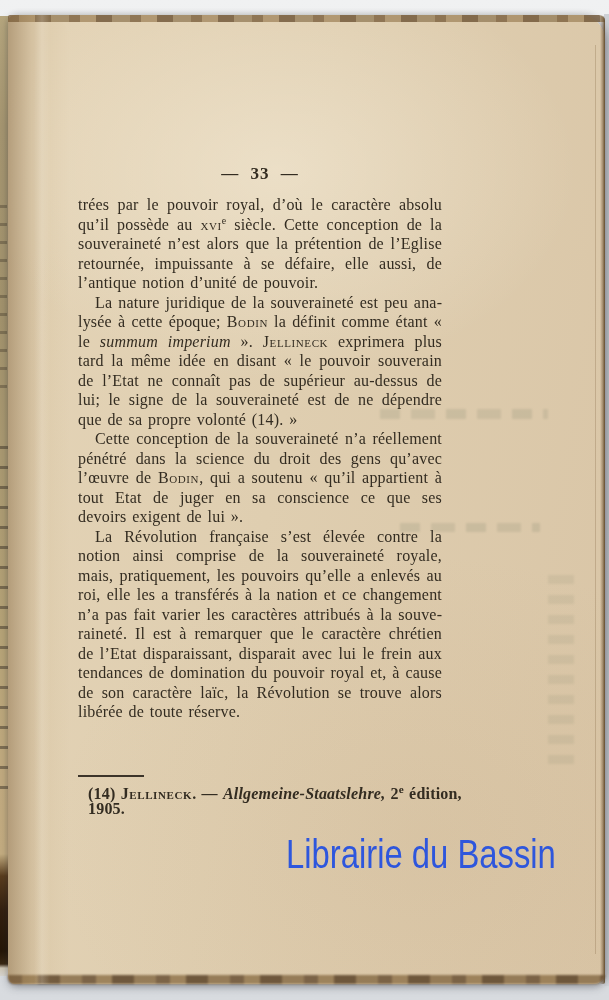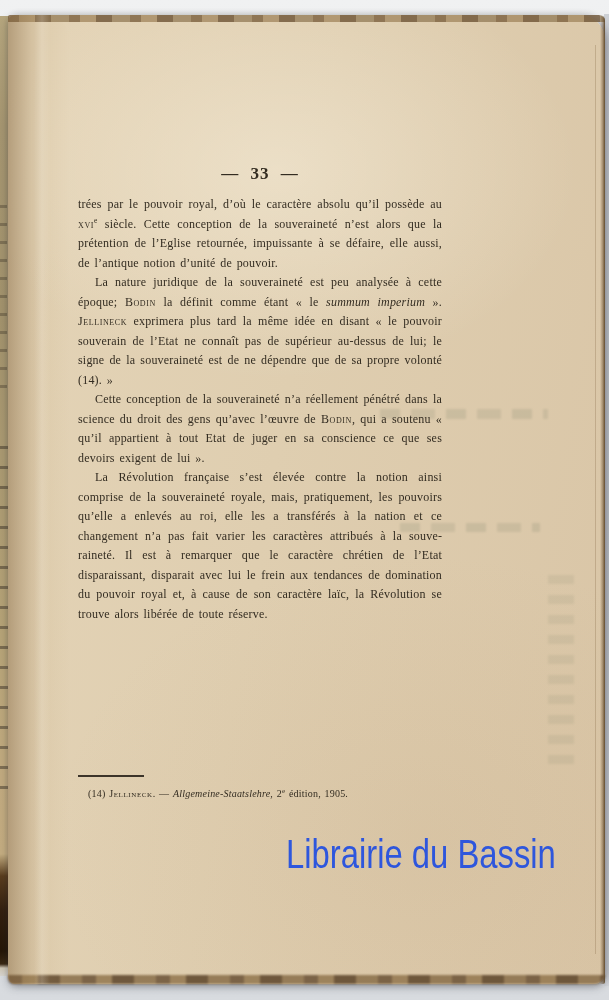--- a/index.html
+++ b/index.html
@@ -64,30 +64,30 @@
     background:repeating-linear-gradient(90deg,rgba(92,104,82,.9) 0 20px,transparent 20px 31px,rgba(92,104,82,.8) 31px 55px,transparent 55px 66px);}
   .ghost-a{left:372px;top:394px;width:168px;height:10px;}
   .ghost-b{left:392px;top:508px;width:140px;height:9px;}
   .ghost-c{left:540px;top:560px;width:26px;height:190px;opacity:.10;
     background:repeating-linear-gradient(180deg,rgba(92,104,82,.9) 0 9px,transparent 9px 20px);}
 
   
   .content{position:absolute;left:70px;top:148px;width:364px;}
   .page-number{text-align:center;font-weight:bold;font-size:17px;line-height:21px;
     letter-spacing:1px;margin:0 0 11px 0;word-spacing:6px;}
-  .par{margin:0;text-align:justify;font-size:12px;line-height:19.5px;
+  .par{margin:0;text-align:justify;font-size:16px;line-height:19.5px;
     letter-spacing:.2px;word-spacing:1.5px;}
   .par.indent{text-indent:17px;}
   .sc{font-variant:small-caps;letter-spacing:.6px;}
   .it{font-style:italic;}
   .sup{vertical-align:super;font-size:62%;line-height:0;}
 
   .footnote-block{position:absolute;left:70px;top:760px;width:392px;}
   .footnote-rule{width:66px;height:2px;background:#3c3429;margin:0 0 9px 0;filter:blur(.2px);}
-  .footnote-text{font-size:10px;font-weight:400;line-height:15px;letter-spacing:.2px;
+  .footnote-text{font-size:16px;font-weight:700;line-height:15px;letter-spacing:.2px;
     padding-left:10px;word-spacing:1px;}
   .footnote-text .sup{font-size:70%;}
 
   
   .watermark{position:absolute;left:278px;top:818px;font-family:"Liberation Sans",sans-serif;
     font-size:40px;line-height:42px;white-space:nowrap;
     transform:scaleX(.82);transform-origin:left center;opacity:.95;}
 </style>
 </head>
 <body>

